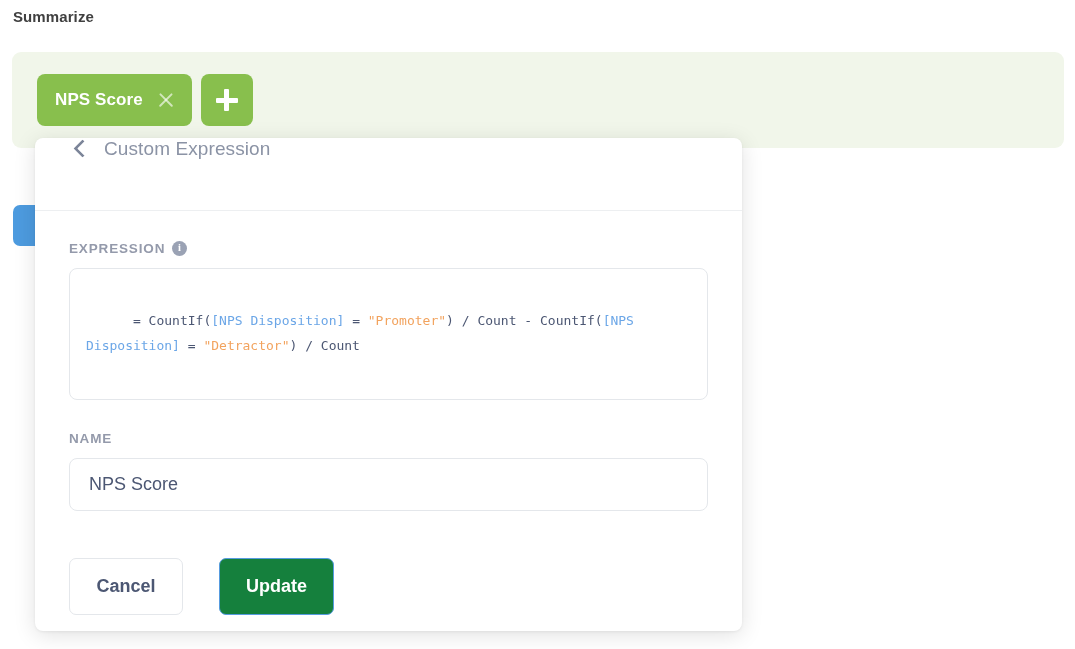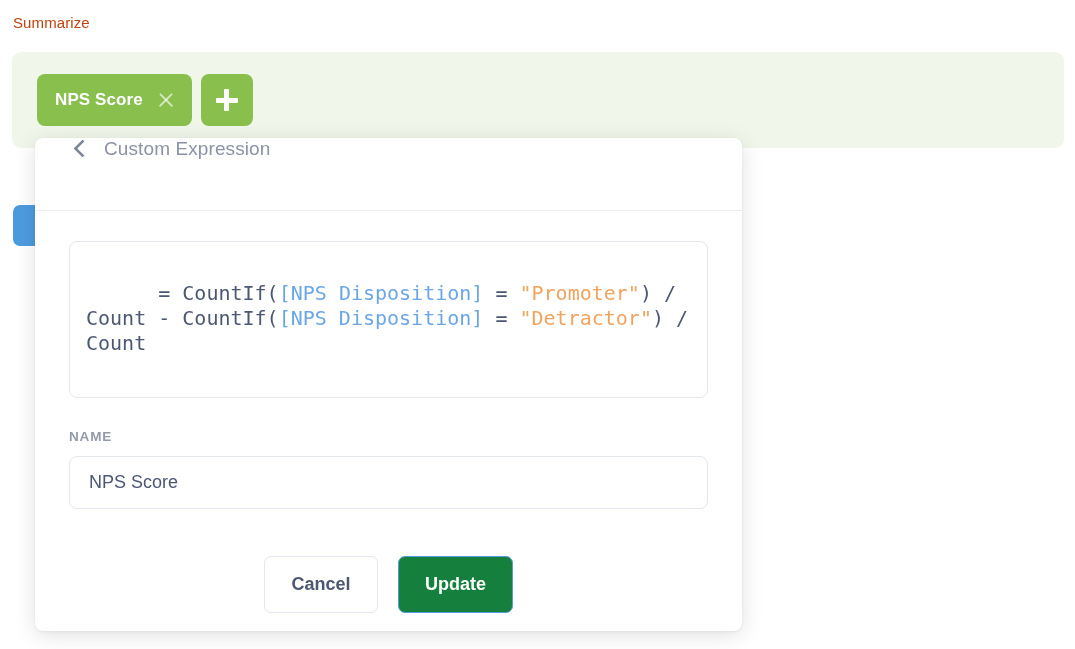--- a/index.html
+++ b/index.html
@@ -12,24 +12,24 @@
     background: #ffffff;
     font-family: "Liberation Sans", sans-serif;
     overflow: hidden;
     position: relative;
   }
 
   
   .summarize-title {
     position: absolute;
     left: 13px;
-    top: 13px;
+    top: 7px;
     font-size: 15px;
-    font-weight: normal;
-    color: #c2410c;
+    font-weight: bold;
+    color: #404040;
     letter-spacing: 0.1px;
     line-height: 20px;
   }
 
   .summarize-panel {
     position: absolute;
     left: 12px;
     top: 52px;
     width: 1052px;
     height: 96px;
@@ -192,21 +192,21 @@
     justify-content: center;
     line-height: 1;
     cursor: pointer;
   }
 
   .expression-box {
     border: 1px solid #e4e7eb;
     border-radius: 8px;
     padding: 14px 16px 16px 16px;
     font-family: "DejaVu Sans Mono", monospace;
-    font-size: 20px;
+    font-size: 13px;
     line-height: 25px;
     color: #4c5773;
     min-height: 38px;
     cursor: text;
     white-space: pre-wrap;
     word-break: break-word;
   }
   .tok-field  { color: #6ba6e7; }
   .tok-string { color: #f2a35e; }
   .tok-plain  { color: #4c5773; }
@@ -223,23 +223,23 @@
     font-family: "Liberation Sans", sans-serif;
     font-size: 18px;
     color: #4c5773;
     outline: none;
     background: #ffffff;
   }
   .name-input::placeholder { color: #b8bbc3; }
 
   .button-row {
     display: flex;
-    justify-content: center;
-    align-items: center;
-    gap: 20px;
+    justify-content: flex-start;
+    align-items: center;
+    gap: 36px;
     margin-top: 47px;
   }
   .btn {
     font-family: "Liberation Sans", sans-serif;
     font-size: 18px;
     font-weight: bold;
     border-radius: 7px;
     cursor: pointer;
     box-sizing: border-box;
     height: 57px;
@@ -284,20 +284,24 @@
 
 <div class="popover">
 
   <div class="popover-header">
     <span class="back-chevron"></span>
     <span class="popover-title">Custom Expression</span>
   </div>
 
   <div class="popover-body">
 
+    <div class="field-label">
+      <span>EXPRESSION</span>
+      <span class="info-icon">i</span>
+    </div>
 
     <div class="expression-box">
       <span class="tok-plain">= CountIf(</span><span class="tok-field">[NPS Disposition]</span><span class="tok-plain"> = </span><span class="tok-string">"Promoter"</span><span class="tok-plain">) / Count - CountIf(</span><span class="tok-field">[NPS Disposition]</span><span class="tok-plain"> = </span><span class="tok-string">"Detractor"</span><span class="tok-plain">) / Count</span>
     </div>
 
     <div class="name-section">
       <div class="field-label">NAME</div>
       <input class="name-input" type="text" value="NPS Score" placeholder="Something nice and descriptive" style="">
     </div>
 

